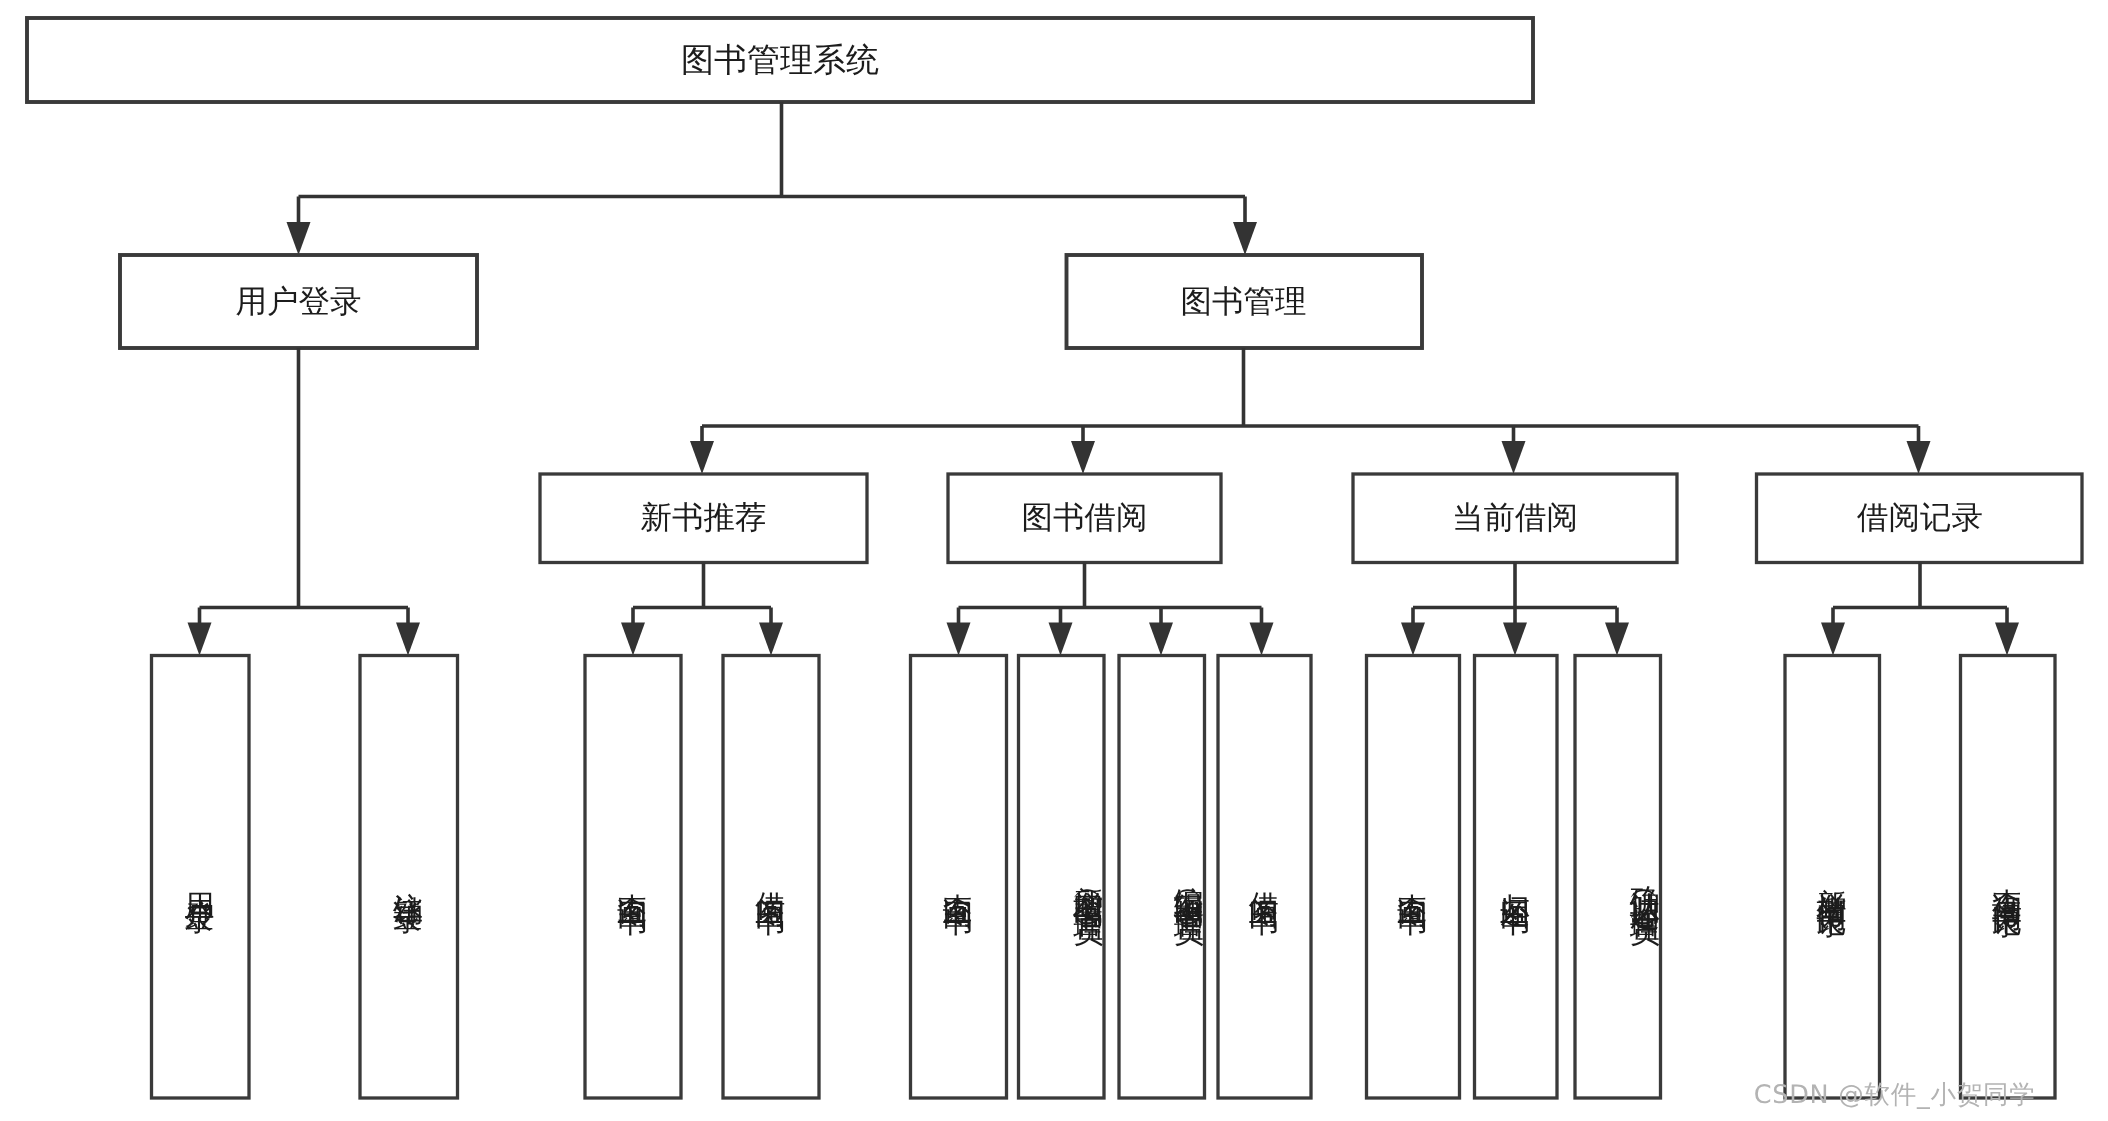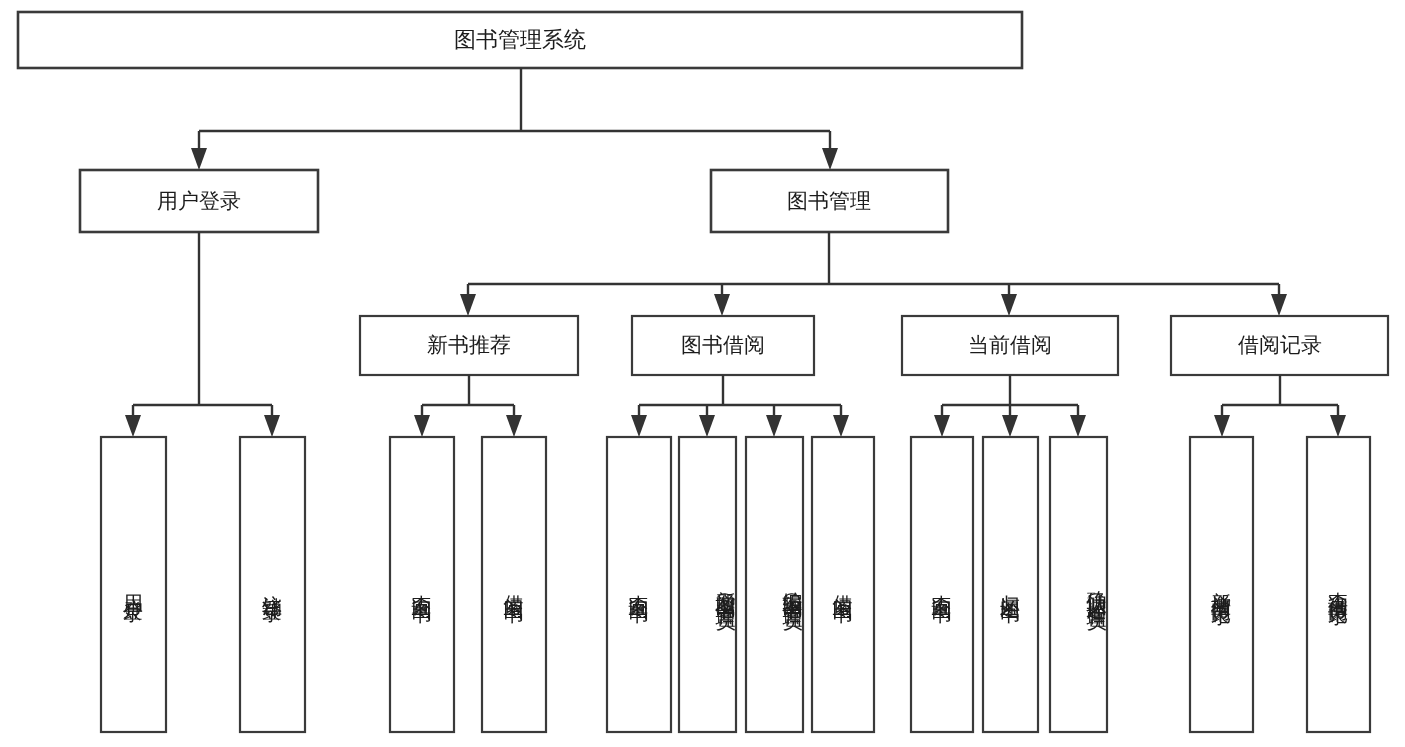--- a/index.html
+++ b/index.html
@@ -241,14 +241,15 @@
   <div class="leaf-label" style="left:911px; top:437px; width:62px; height:295px;">查询图书</div>
 
   <div class="leaf-label" style="left:983px; top:437px; width:55px; height:295px;">归还图书</div>
 
   <div class="leaf-label" style="left:1050px; top:437px; width:57px; height:295px; align-items:flex-start; padding-top:8px; box-sizing:border-box;">确认归还（管理员）</div>
 
   <div class="leaf-label" style="left:1190px; top:437px; width:63px; height:295px;">新增借阅记录</div>
 
   <div class="leaf-label" style="left:1307px; top:437px; width:63px; height:295px;">查询借阅记录</div>
 
+  <div class="watermark">CSDN @软件_小贺同学</div>
 
 </div>
 
 </body></html>

